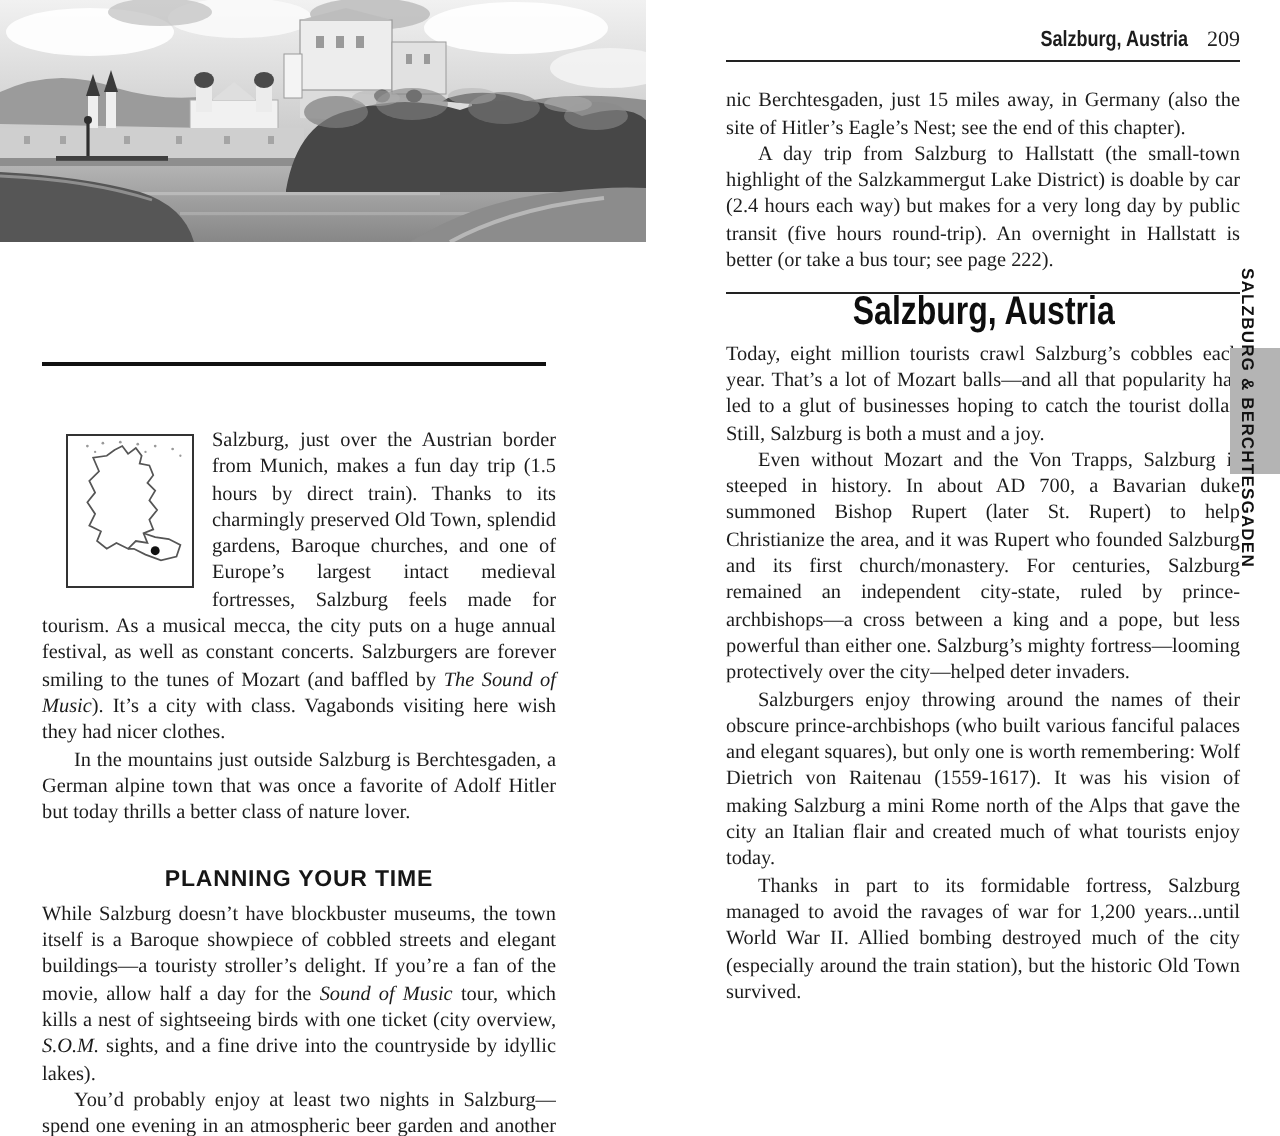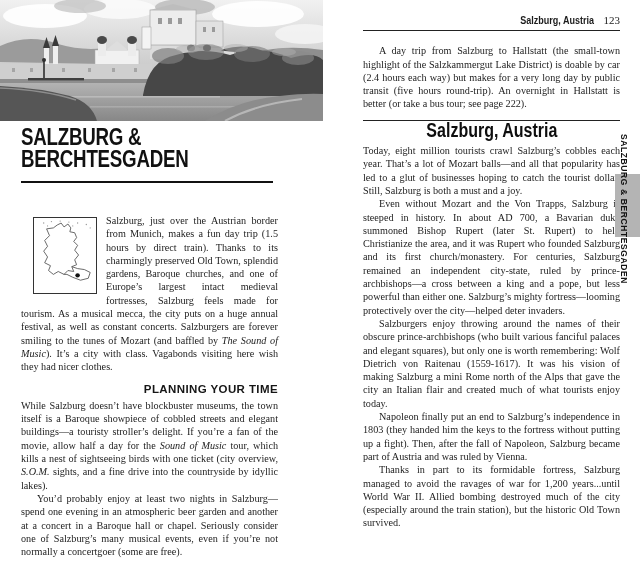--- a/index.html
+++ b/index.html
@@ -25,21 +25,21 @@
   p.indent{text-indent:16px;}
   em{font-style:italic;}
 
   
   .map-box{float:left;width:64px;height:77px;margin:3px 9px 4px 12px;
       border:1px solid #333;background:#fff;box-sizing:border-box;}
   .map-box svg{display:block;width:100%;height:100%;}
 
   
   h3.planning{font-family:"Liberation Sans", sans-serif;font-weight:700;
-      font-size:11.5px;letter-spacing:0.4px;margin:9px 0 3px 0;text-align:right;color:#161616;}
+      font-size:11.5px;letter-spacing:0.4px;margin:21px 0 3px 0;text-align:center;color:#161616;}
   .running-header{display:flex;justify-content:flex-end;align-items:baseline;gap:9px;
       font-size:11px;margin-bottom:3px;}
   .rh-title{font-family:"Liberation Sans", sans-serif;font-weight:700;
       display:inline-block;transform:scaleX(0.82);transform-origin:right center;letter-spacing:0;}
   .rh-page{font-family:"Liberation Serif", serif;font-weight:400;color:#222;}
   .header-rule{height:1px;background:#222;margin-bottom:13px;}
   .section-rule{height:1px;background:#222;margin-top:9px;}
   h2.section{margin:3px 0 7px 0;text-align:center;
       font-family:"Liberation Sans", sans-serif;font-weight:700;font-size:20px;color:#0e0e0e;}
   h2.section .h2inner{display:inline-block;transform:scaleX(0.8);transform-origin:center;white-space:nowrap;}
@@ -142,24 +142,20 @@
     <path d="M225,121 Q256,104 302,99" stroke="#c2c2c2" stroke-width="2" fill="none" opacity="0.8"></path>
 
     <path d="M0,86 Q40,88 70,96 Q92,103 97,121 L0,121 Z" fill="#565656"></path>
     <path d="M0,88 Q45,90 76,100" stroke="#9c9c9c" stroke-width="1.4" fill="none" opacity="0.8"></path>
 
     <rect x="28" y="78" width="56" height="2.4" fill="#3f3f3f"></rect>
     <line x1="44" y1="61" x2="44" y2="78" stroke="#2e2e2e" stroke-width="1.6"></line>
     <circle cx="44" cy="60" r="2" fill="#2e2e2e"></circle>
   </svg>
 
-  <div class="chapter-title">
-    <span class="tline">SALZBURG &amp;</span><br>
-    <span class="tline">BERCHTESGADEN</span>
-  </div>
   <div class="title-rule"></div>
 
   <div class="col left-col">
     <div class="map-box">
       <svg viewBox="0 0 64 77">
         <g fill="#999999">
           <circle cx="10" cy="5" r="0.7"></circle>
             <circle cx="18" cy="3.5" r="0.7"></circle>
             <circle cx="27" cy="3" r="0.7"></circle>
           <circle cx="36" cy="4" r="0.7"></circle>
@@ -168,39 +164,40 @@
           <circle cx="14" cy="8" r="0.6"></circle>
             <circle cx="40" cy="8" r="0.6"></circle>
             <circle cx="58" cy="10" r="0.6"></circle>
         </g>
         <path d="M24,7 L28,5 L31,9 L35,6 L38,10 L37,14 L42,15 L44,20 L41,24 L45,28 L42,33 L46,38 L42,43 L44,48 L39,50 L41,55 L35,54 L31,58 L25,55 L20,58 L15,54 L17,49 L11,46 L14,40 L10,34 L14,29 L11,23 L16,18 L13,11 L20,10 Z" fill="none" stroke="#555555" stroke-width="0.9"></path>
         <path d="M39,50 L45,52 L52,53 L58,56 L56,62 L48,64 L40,61 L34,58 L31,58" fill="none" stroke="#555555" stroke-width="0.9"></path>
         <circle cx="45" cy="59" r="2.3" fill="#111111"></circle>
       </svg>
     </div>
     <p><span>Salzburg, just over the Austrian border from Munich, makes a fun day trip (1.5 hours by direct train). Thanks to its charmingly preserved Old Town, splendid gardens, Baroque churches, and one of Europe’s largest intact medieval fortresses, Salzburg feels made for tourism. As a musical mecca, the city puts on a huge annual festival, as well as constant concerts. Salzburgers are forever smiling to the tunes of Mozart (and baffled by </span><em>The Sound of Music</em><span>). It’s a city with class. Vagabonds visiting here wish they had nicer clothes.</span></p>
+    <p class="indent"><span>In the mountains just outside Salzburg is Berchtesgaden, a German alpine town that was once a favorite of Adolf Hitler but today thrills a better class of nature lover.</span></p>
     <h3 class="planning">PLANNING YOUR TIME</h3>
     <p><span>While Salzburg doesn’t have blockbuster museums, the town itself is a Baroque showpiece of cobbled streets and elegant buildings—a touristy stroller’s delight. If you’re a fan of the movie, allow half a day for the </span><em>Sound of Music</em><span> tour, which kills a nest of sightseeing birds with one ticket (city overview, </span><em>S.O.M.</em><span> sights, and a fine drive into the countryside by idyllic lakes).</span></p>
     <p class="indent"><span>You’d probably enjoy at least two nights in Salzburg—spend one evening in an atmospheric beer garden and another at a concert in a Baroque hall or chapel. Seriously consider one of Salzburg’s many musical events, even if you’re not normally a concertgoer (some are free).</span></p>
 
   </div>
 
   <div class="col right-col">
     <div class="running-header">
       <span class="rh-title">Salzburg, Austria</span>
-      <span class="rh-page">123</span>
+      <span class="rh-page">209</span>
     </div>
     <div class="header-rule"></div>
+    <p><span>nic Berchtesgaden, just 15 miles away, in Germany (also the site of Hitler’s Eagle’s Nest; see the end of this chapter).</span></p>
     <p class="indent"><span>A day trip from Salzburg to Hallstatt (the small-town highlight of the Salzkammergut Lake District) is doable by car (2.4 hours each way) but makes for a very long day by public transit (five hours round-trip). An overnight in Hallstatt is better (or take a bus tour; see page 222).</span></p>
     <div class="section-rule"></div>
     <h2 class="section"><span class="h2inner">Salzburg, Austria</span></h2>
     <p><span>Today, eight million tourists crawl Salzburg’s cobbles each year. That’s a lot of Mozart balls—and all that popularity has led to a glut of businesses hoping to catch the tourist dollar. Still, Salzburg is both a must and a joy.</span></p>
     <p class="indent"><span>Even without Mozart and the Von Trapps, Salzburg is steeped in history. In about AD 700, a Bavarian duke summoned Bishop Rupert (later St. Rupert) to help Christianize the area, and it was Rupert who founded Salzburg and its first church/monastery. For centuries, Salzburg remained an independent city-state, ruled by prince-archbishops—a cross between a king and a pope, but less powerful than either one. Salzburg’s mighty fortress—looming protectively over the city—helped deter invaders.</span></p>
     <p class="indent"><span>Salzburgers enjoy throwing around the names of their obscure prince-archbishops (who built various fanciful palaces and elegant squares), but only one is worth remembering: Wolf Dietrich von Raitenau (1559-1617). It was his vision of making Salzburg a mini Rome north of the Alps that gave the city an Italian flair and created much of what tourists enjoy today.</span></p>
-    <p class="indent"><span>Napoleon finally put an end to Salzburg’s independence in 1803 (they handed him the keys to the fortress without putting up a fight). Then, after the fall of Napoleon, Salzburg became part of Austria and was ruled by Vienna.</span></p>
     <p class="indent"><span>Thanks in part to its formidable fortress, Salzburg managed to avoid the ravages of war for 1,200 years...until World War II. Allied bombing destroyed much of the city (especially around the train station), but the historic Old Town survived.</span></p>
 
   </div>
 
   <div class="tab-band"></div>
   <div class="tab-text">SALZBURG &amp; BERCHTESGADEN</div>
 
 </div>
 
 </body></html>

